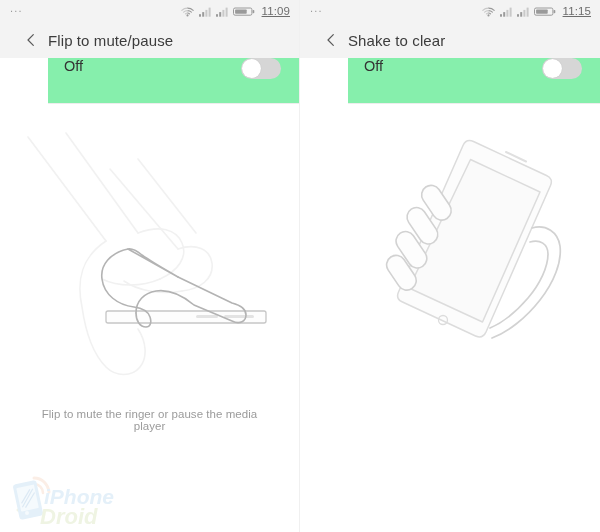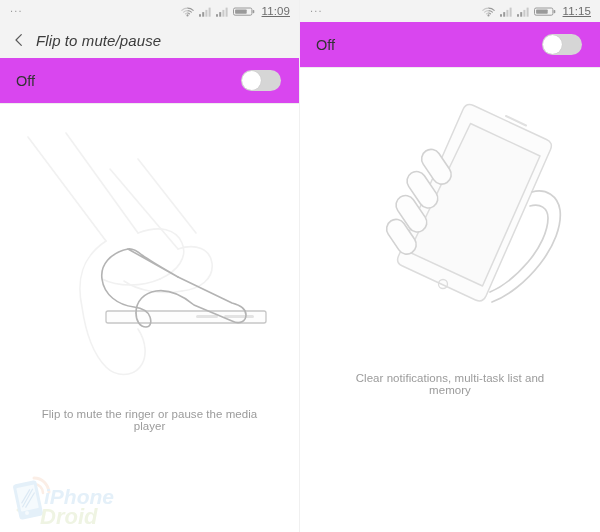--- a/index.html
+++ b/index.html
@@ -61,47 +61,46 @@
     text-decoration: underline;
   }
   .ico { display: block; }
 
   
   .appbar {
     height: 36px;
     background: #f3f3f3;
     display: flex;
     align-items: center;
-    padding-left: 12px;
+    padding-left: 24px;
     box-sizing: border-box;
-    font-style: italic;
   }
   .back-chevron {
     width: 14px;
     height: 14px;
     flex: 0 0 auto;
     margin-right: 10px;
     display: block;
   }
   .appbar-title {
     font-size: 15px;
     color: #3c3c3c;
     letter-spacing: 0.1px;
     white-space: nowrap;
   }
 
   
   .toggle-row {
     height: 46px;
-    background: #d946ef;
-    display: flex;
-    align-items: center;
+    background: #86efac;
+    display: flex;
     padding: 0 18px 0 16px;
     box-sizing: border-box;
     border-bottom: 1px solid #ededed;
+    margin-left: 48px;
   }
   .toggle-label {
     font-size: 14.5px;
     color: #333333;
     flex: 1 1 auto;
   }
   .switch {
     width: 40px;
     height: 21px;
     border-radius: 11px;
@@ -318,20 +317,28 @@
           <svg class="ico" width="22" height="11" viewBox="0 0 22 11">
             <rect x="0.5" y="2.0" width="18.4" height="7.2" rx="1.6" ry="1.6" fill="none" stroke="#9a9a9a" stroke-width="1"></rect>
             <rect x="2.1" y="3.5" width="11.6" height="4.2" rx="0.7" ry="0.7" fill="#9a9a9a"></rect>
             <rect x="19.6" y="4.0" width="1.7" height="3.2" rx="0.7" ry="0.7" fill="#9a9a9a"></rect>
           </svg>
         </span>
         <span class="sb-time">11:15</span>
       </span>
     </div>
 
+    <div class="appbar">
+      <span>
+        <svg class="back-chevron" viewBox="0 0 14 14">
+          <path d="M9.3 1.6L4.0 7l5.3 5.4" stroke="#5a5a5a" stroke-width="1.2" fill="none" stroke-linecap="round" stroke-linejoin="round"></path>
+        </svg>
+      </span>
+      <span class="appbar-title">Shake to clear</span>
+    </div>
 
     <div class="toggle-row">
       <span class="toggle-label">Off</span>
       <span class="switch">
         <span class="knob"></span>
       </span>
     </div>
 
     <div class="illus-wrap">
       <svg class="illus" width="280" height="260" viewBox="0 0 280 260">
@@ -370,17 +377,16 @@
                      C216 194 198 208 182 214"></path>
             <path d="M220 118
                      C230 115 238 120 238 130
                      C238 143 230 160 218 174
                      C206 188 192 199 180 204"></path>
           </g>
         </g>
       </svg>
     </div>
 
-    <div class="caption">Clear notifications, multi-task list and memory</div>
 
   </div>
 
 </div>
 
 </body></html>

